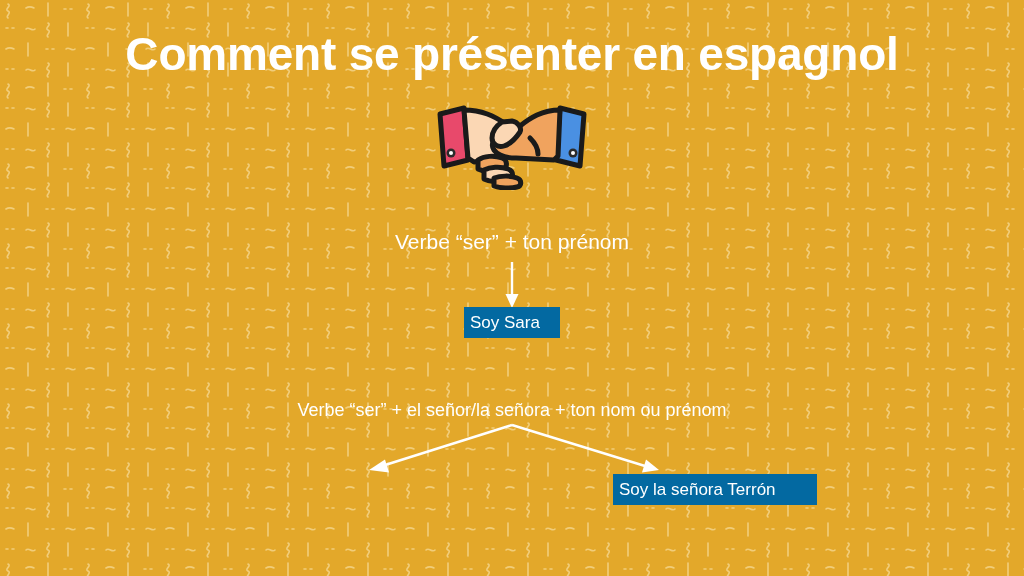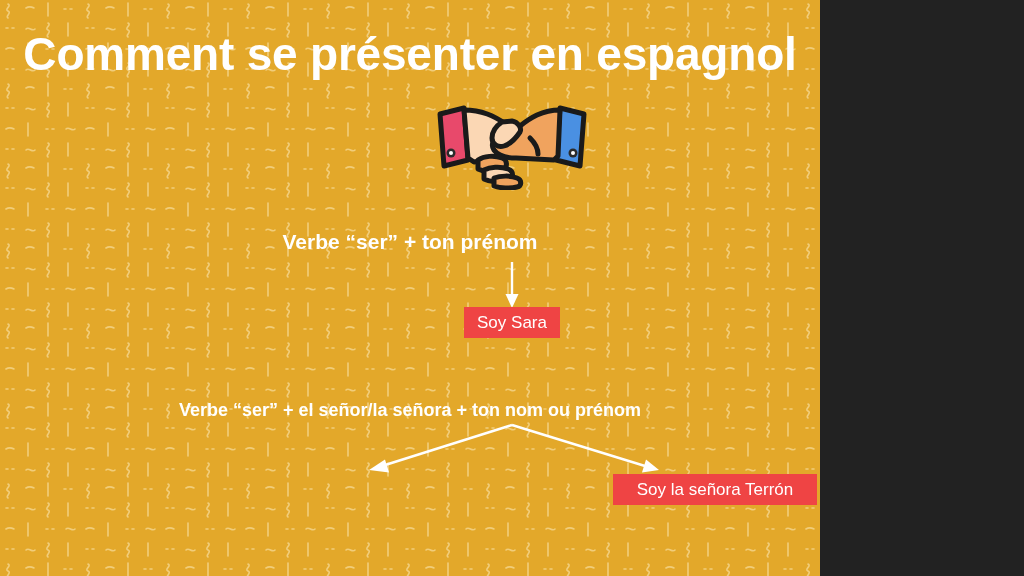--- a/index.html
+++ b/index.html
@@ -2,21 +2,21 @@
 <html><head>
 <meta charset="utf-8">
 <style>
   html, body {
     margin: 0;
     padding: 0;
     background: #222;
   }
   #slide {
     position: relative;
-    width: 820px;
+    width: 1024px;
     height: 576px;
     overflow: hidden;
     background-color: #E3A82A;
     font-family: "Liberation Sans", sans-serif;
     -webkit-font-smoothing: antialiased;
   }
 
   
   #bg-pattern {
     position: absolute;
@@ -49,47 +49,47 @@
     width: 156px;
     height: 92px;
     z-index: 3;
   }
 
   
   .rule-heading {
     position: absolute;
     z-index: 3;
     color: #FFFFFF;
-    font-weight: bold;
+    font-weight: normal;
     white-space: nowrap;
     text-align: center;
     left: 0;
     right: 0;
   }
   #rule-1 {
     top: 228px;
     font-size: 21px;
     line-height: 28px;
   }
   #rule-2 {
     top: 396px;
     font-size: 18px;
     line-height: 28px;
   }
 
   
   .example-box {
     position: absolute;
     z-index: 4;
-    background: #ef4444;
+    background: #0369a1;
     color: #FFFFFF;
     font-size: 17px;
     line-height: 31px;
     height: 31px;
-    text-align: center;
+    text-align: left;
     white-space: nowrap;
     box-sizing: border-box;
     padding: 0 6px;
   }
   #box-soy-sara        { left: 464px; top: 307px; width: 96px; }
   #box-senora-sara     { left: 219px; top: 474px; width: 188px; }
   #box-senora-terron   { left: 613px; top: 474px; width: 204px; }
 
   
   #arrows {

